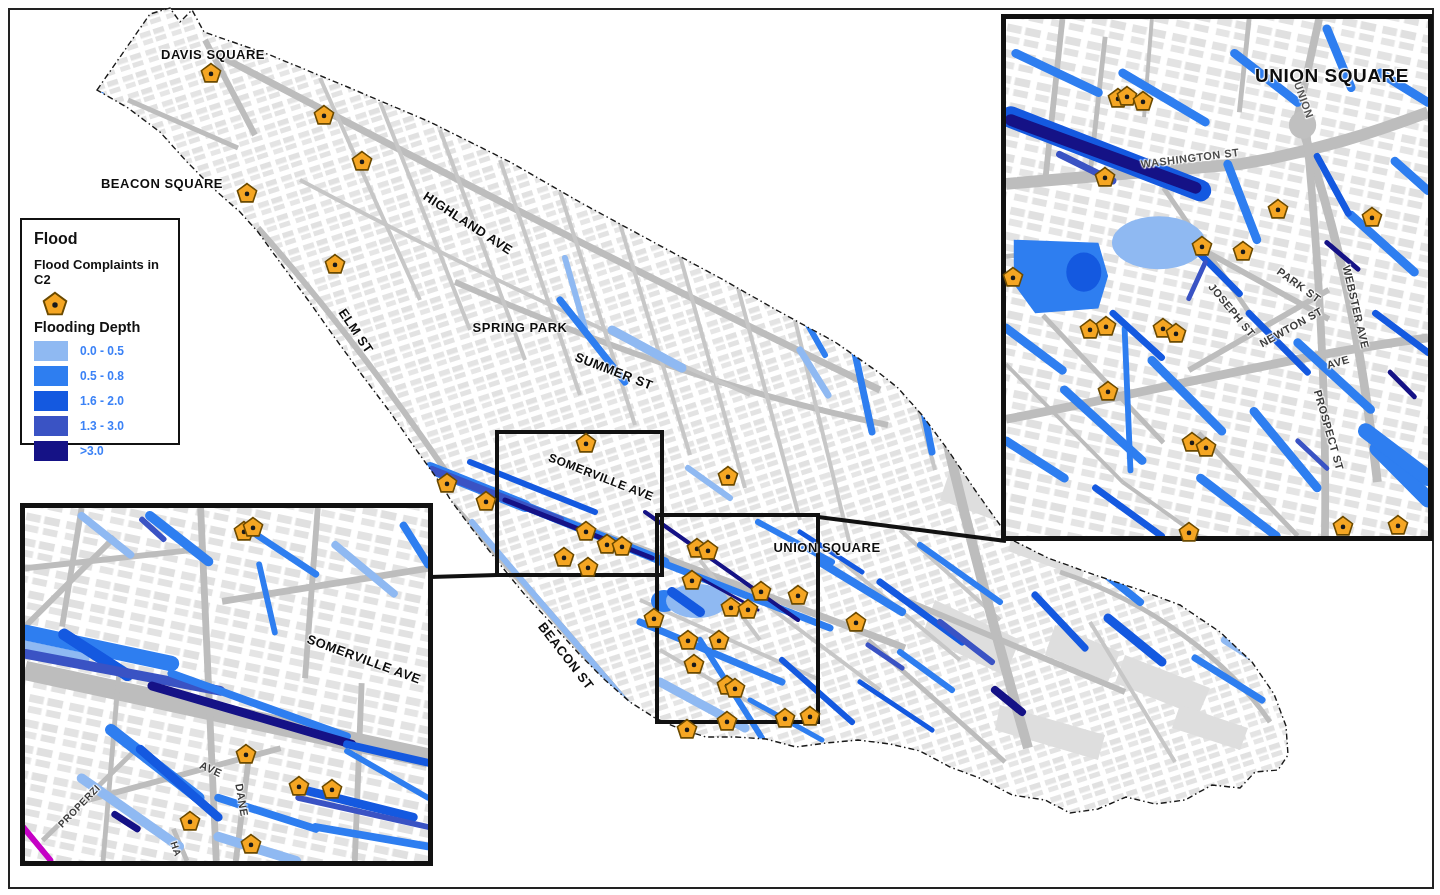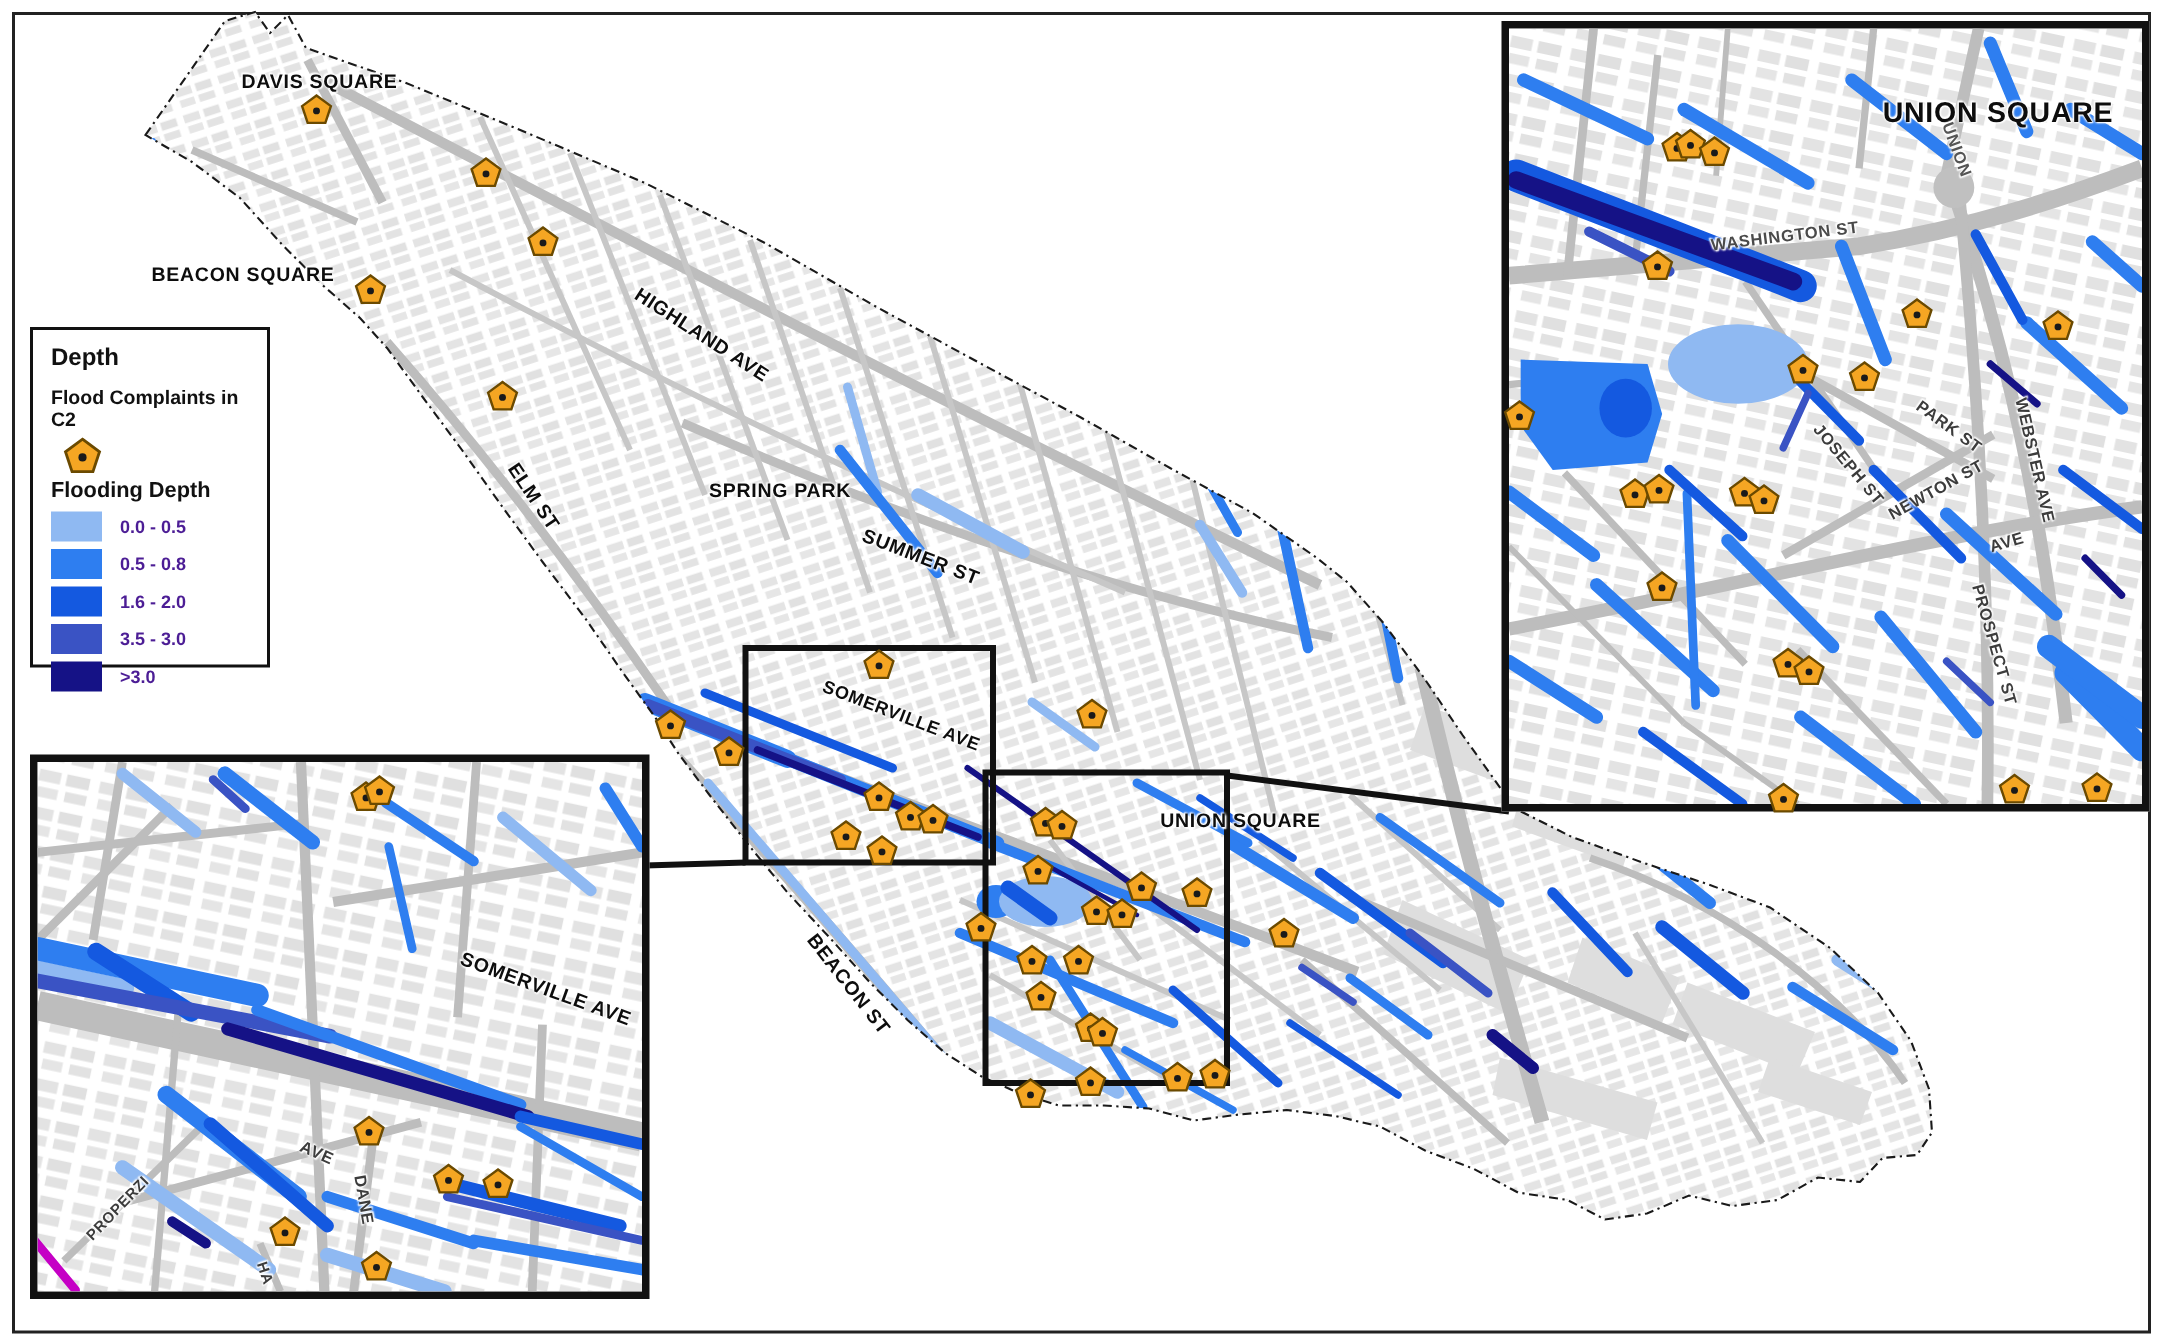--- a/index.html
+++ b/index.html
@@ -23,21 +23,21 @@
     text-shadow:0 0 2px #fff,0 0 2px #fff,1px 1px 1px #fff,-1px -1px 1px #fff;pointer-events:none;}
   .marker{position:absolute;width:22px;height:22px;transform:translate(-50%,-54%);pointer-events:auto;}
   .legend{position:absolute;left:20px;top:218px;width:160px;height:227px;background:#fff;border:2px solid #111;
     box-sizing:border-box;padding:10px 10px 6px 12px;z-index:30;}
   .legend-title{font-size:16px;font-weight:bold;color:#111;margin-bottom:9px;}
   .legend-sub{font-size:13px;font-weight:bold;color:#111;margin-bottom:4px;}
   .legend-marker{margin-left:8px;margin-bottom:2px;width:26px;height:26px;}
   .legend-depth{font-size:14.5px;font-weight:bold;color:#111;margin-bottom:6px;}
   .legend-row{display:flex;align-items:center;margin-bottom:5px;}
   .legend-swatch{width:34px;height:20px;margin-right:12px;flex:0 0 auto;}
-  .legend-class-label{font-size:12px;font-weight:600;color:#4c1d95;}
+  .legend-class-label{font-size:12px;font-weight:600;color:#3b82f6;}
 </style>
 </head>
 <body>
 
 <div id="stage">
   <div id="frame"></div>
 
   <svg id="main-svg" width="1440" height="895" viewBox="0 0 1440 895">
     <defs>
       <pattern id="bld" width="30" height="18" patternUnits="userSpaceOnUse" patternTransform="rotate(-18)">
@@ -288,21 +288,21 @@
         <path class="s2" stroke-width="8" d="M298,328 L413,348"></path>
         <path class="s4" stroke-width="6" d="M280,298 L413,328"></path>
         <path class="s1" stroke-width="10" d="M198,338 L278,363"></path>
         <path class="s2" stroke-width="6" d="M330,250 L413,298"></path>
         <path stroke="#C500C5" stroke-width="6" stroke-linecap="round" fill="none" d="M-2,328 L26,362"></path>
       </g>
     </svg>
   </div>
 
   <div class="legend">
-    <div class="legend-title">Depth</div>
+    <div class="legend-title">Flood</div>
     <div class="legend-sub">Flood Complaints in C2</div>
     <div class="legend-marker">
       <svg viewBox="0 0 22 22" width="26" height="26">
         <polygon points="11,1.5 20.6,8.6 16.9,19.8 5.1,19.8 1.4,8.6" style="fill:var(--marker);stroke:var(--marker-outline);stroke-width:1.6"></polygon>
         <circle cx="11" cy="11.8" r="2.3" fill="#1a1a1a"></circle>
       </svg>
     </div>
     <div class="legend-depth">Flooding Depth</div>
     <div id="legend-classes">
         <div class="legend-row">
@@ -312,21 +312,21 @@
         <div class="legend-row">
           <div class="legend-swatch" style="background: rgb(46, 126, 240);"></div>
           <span class="legend-class-label">0.5 - 0.8</span>
         </div>
         <div class="legend-row">
           <div class="legend-swatch" style="background: rgb(20, 89, 224);"></div>
           <span class="legend-class-label">1.6 - 2.0</span>
         </div>
         <div class="legend-row">
           <div class="legend-swatch" style="background: rgb(58, 83, 196);"></div>
-          <span class="legend-class-label">3.5 - 3.0</span>
+          <span class="legend-class-label">1.3 - 3.0</span>
         </div>
         <div class="legend-row">
           <div class="legend-swatch" style="background: rgb(21, 18, 134);"></div>
           <span class="legend-class-label">&gt;3.0</span>
         </div>
       </div>
   </div>
 
   <div id="overlay">
       <div class="map-label" style="left: 213px; top: 54px; font-size: 13px; transform: translate(-50%, -50%) rotate(0deg);">DAVIS SQUARE</div>

